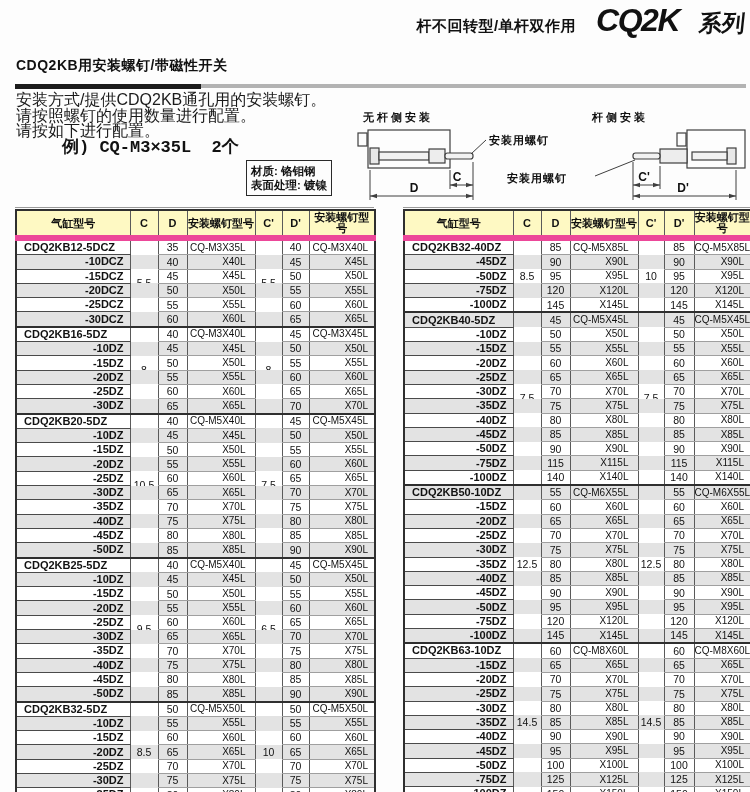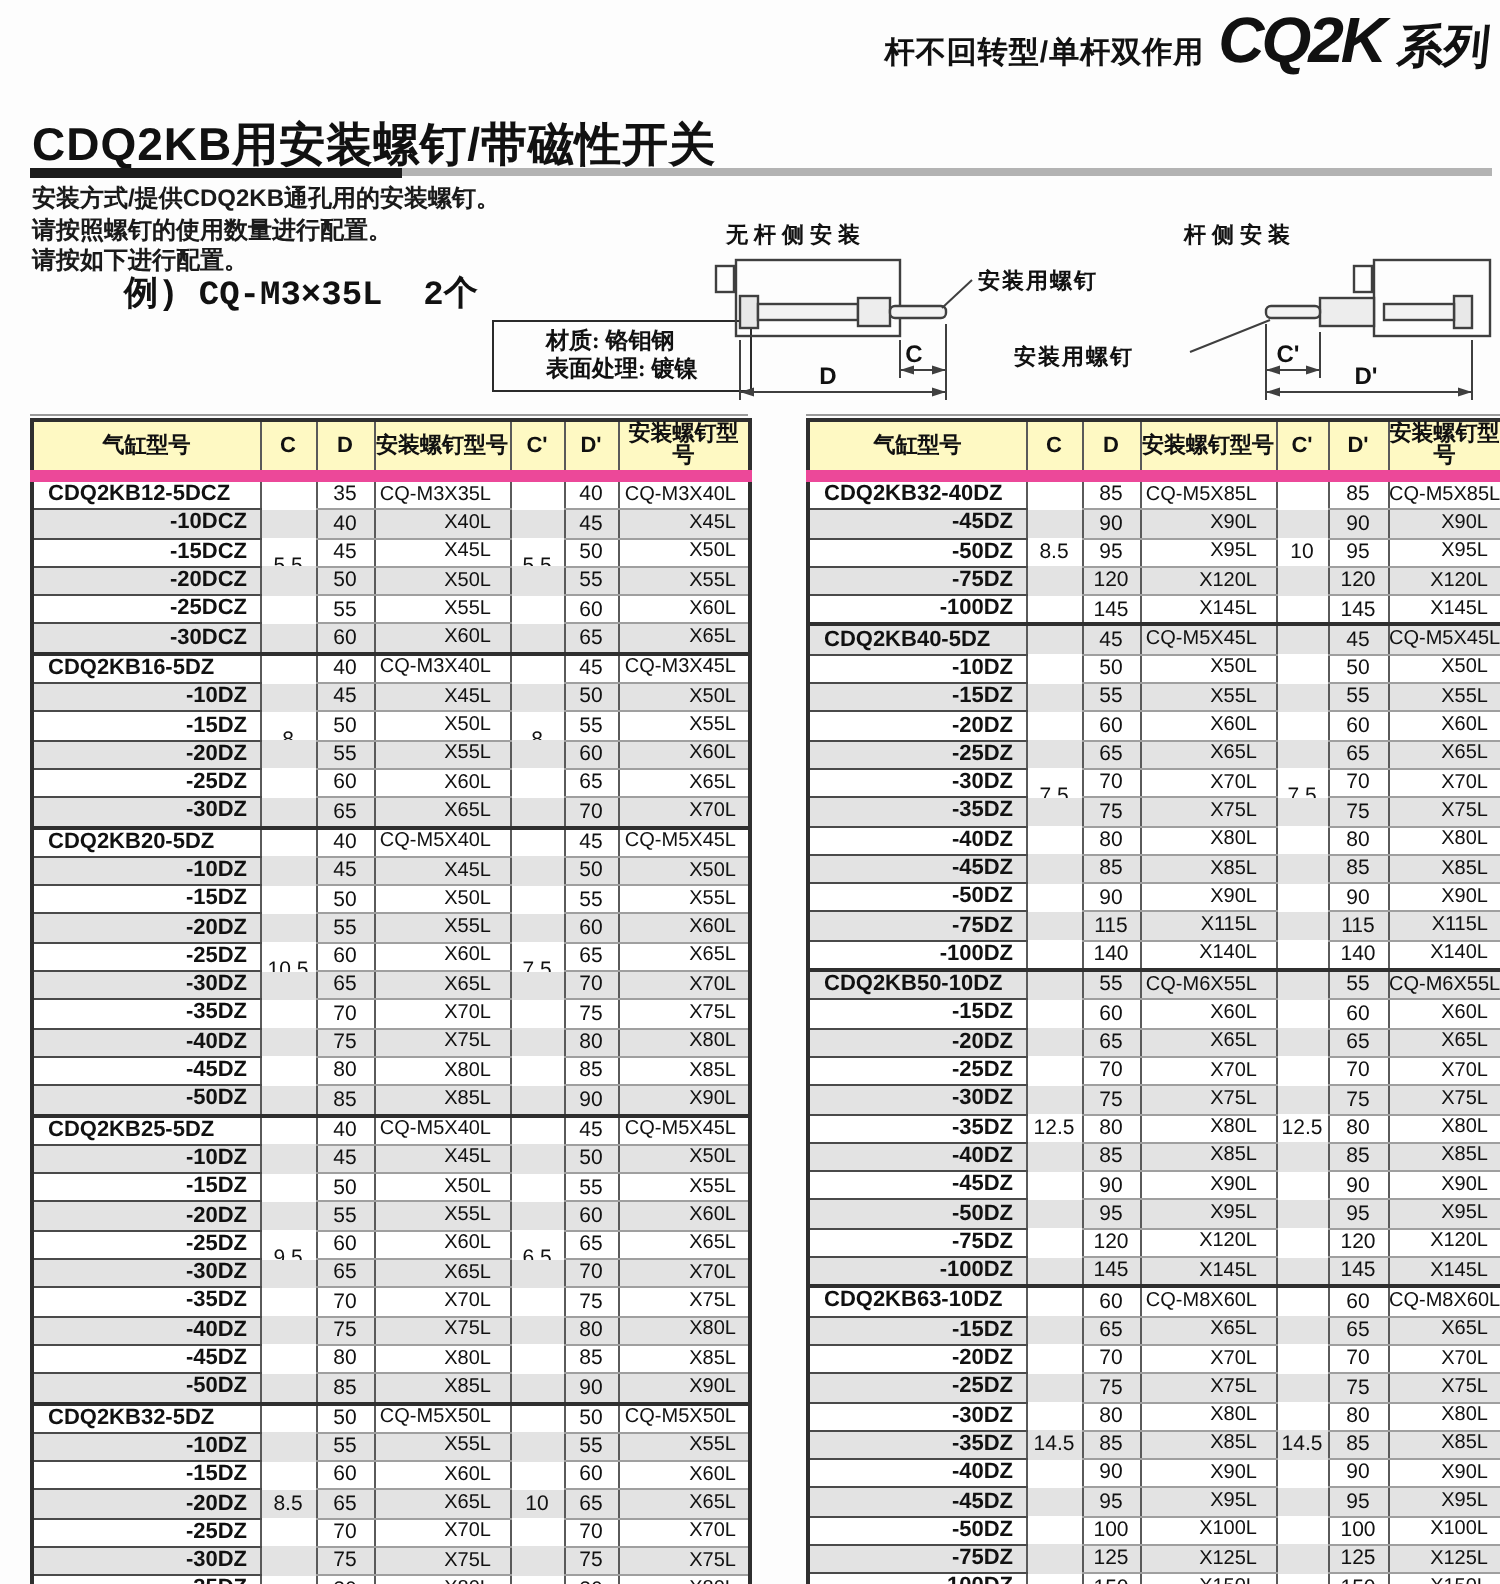--- a/index.html
+++ b/index.html
@@ -1,33 +1,33 @@
 <!DOCTYPE html>
 <html><head>
 <meta charset="utf-8">
 <style>
   html,body{margin:0;padding:0;background:#ffffff;}
   .page{position:relative;width:750px;height:792px;background:#fdfdfd;overflow:hidden;
         font-family:"Liberation Sans","DejaVu Sans",sans-serif;color:#111;}
 
   
-  .brand{position:absolute;top:4px;right:5px;display:flex;align-items:baseline;gap:7px;white-space:nowrap;}
+  .brand{position:absolute;top:4px;right:5px;display:flex;align-items:baseline;gap:20px;white-space:nowrap;}
   .brand-sub{font-size:15px;font-weight:bold;letter-spacing:.5px;}
   .brand-series{font-size:32px;font-weight:bold;font-style:italic;letter-spacing:-1.5px;line-height:1;}
   .brand-suffix{font-size:23px;font-weight:bold;transform:skewX(-6deg);line-height:1;}
 
   
-  .sec-title{position:absolute;left:16px;top:57px;font-size:23px;font-weight:bold;letter-spacing:.5px;}
+  .sec-title{position:absolute;left:16px;top:57px;font-size:14px;font-weight:bold;letter-spacing:.5px;}
   .rule-black{position:absolute;left:15px;top:84px;width:186px;height:5px;background:#1c1c1c;}
   .rule-gray{position:absolute;left:201px;top:84px;width:545px;height:4px;background:#b3b3b3;}
 
-  .intro{position:absolute;left:16px;top:92px;font-size:12px;font-weight:bold;line-height:15.5px;color:#1a1a1a;}
+  .intro{position:absolute;left:16px;top:92px;font-size:16px;font-weight:normal;line-height:15.5px;color:#1a1a1a;}
   .example{position:absolute;left:62px;top:135px;font-size:17px;font-weight:bold;white-space:pre;font-family:Liberation Mono, monospace;}
-  .material-box{position:absolute;left:246px;top:160px;border:1.5px solid #2a2a2a;padding:3px 26px;
-                font-size:11.5px;font-weight:bold;line-height:14px;white-space:nowrap;background:transparent;font-family:Liberation Serif, serif;}
+  .material-box{position:absolute;left:246px;top:160px;border:1.5px solid #2a2a2a;padding:3px 4px;
+                font-size:11.5px;font-weight:bold;line-height:14px;white-space:nowrap;background:transparent;}
 
   
   .diag-title{position:absolute;top:110px;font-size:11px;font-weight:bold;letter-spacing:3px;white-space:nowrap;}
   .dt-left{left:363px;}
   .dt-right{left:592px;}
   .diag{position:absolute;top:126px;}
   .diag-left{left:352px;}
   .diag-right{left:455px;}
   .diag text{font-family:"Liberation Sans","DejaVu Sans",sans-serif;}
   .dim-label{font-size:12px;font-weight:bold;fill:#111;}

